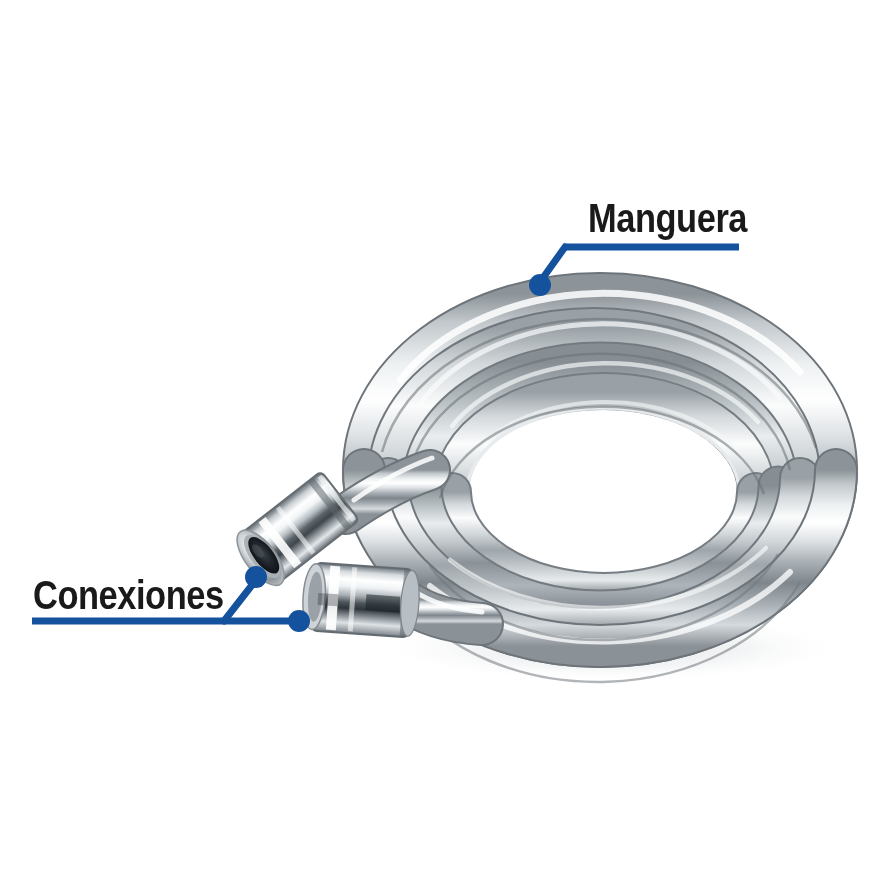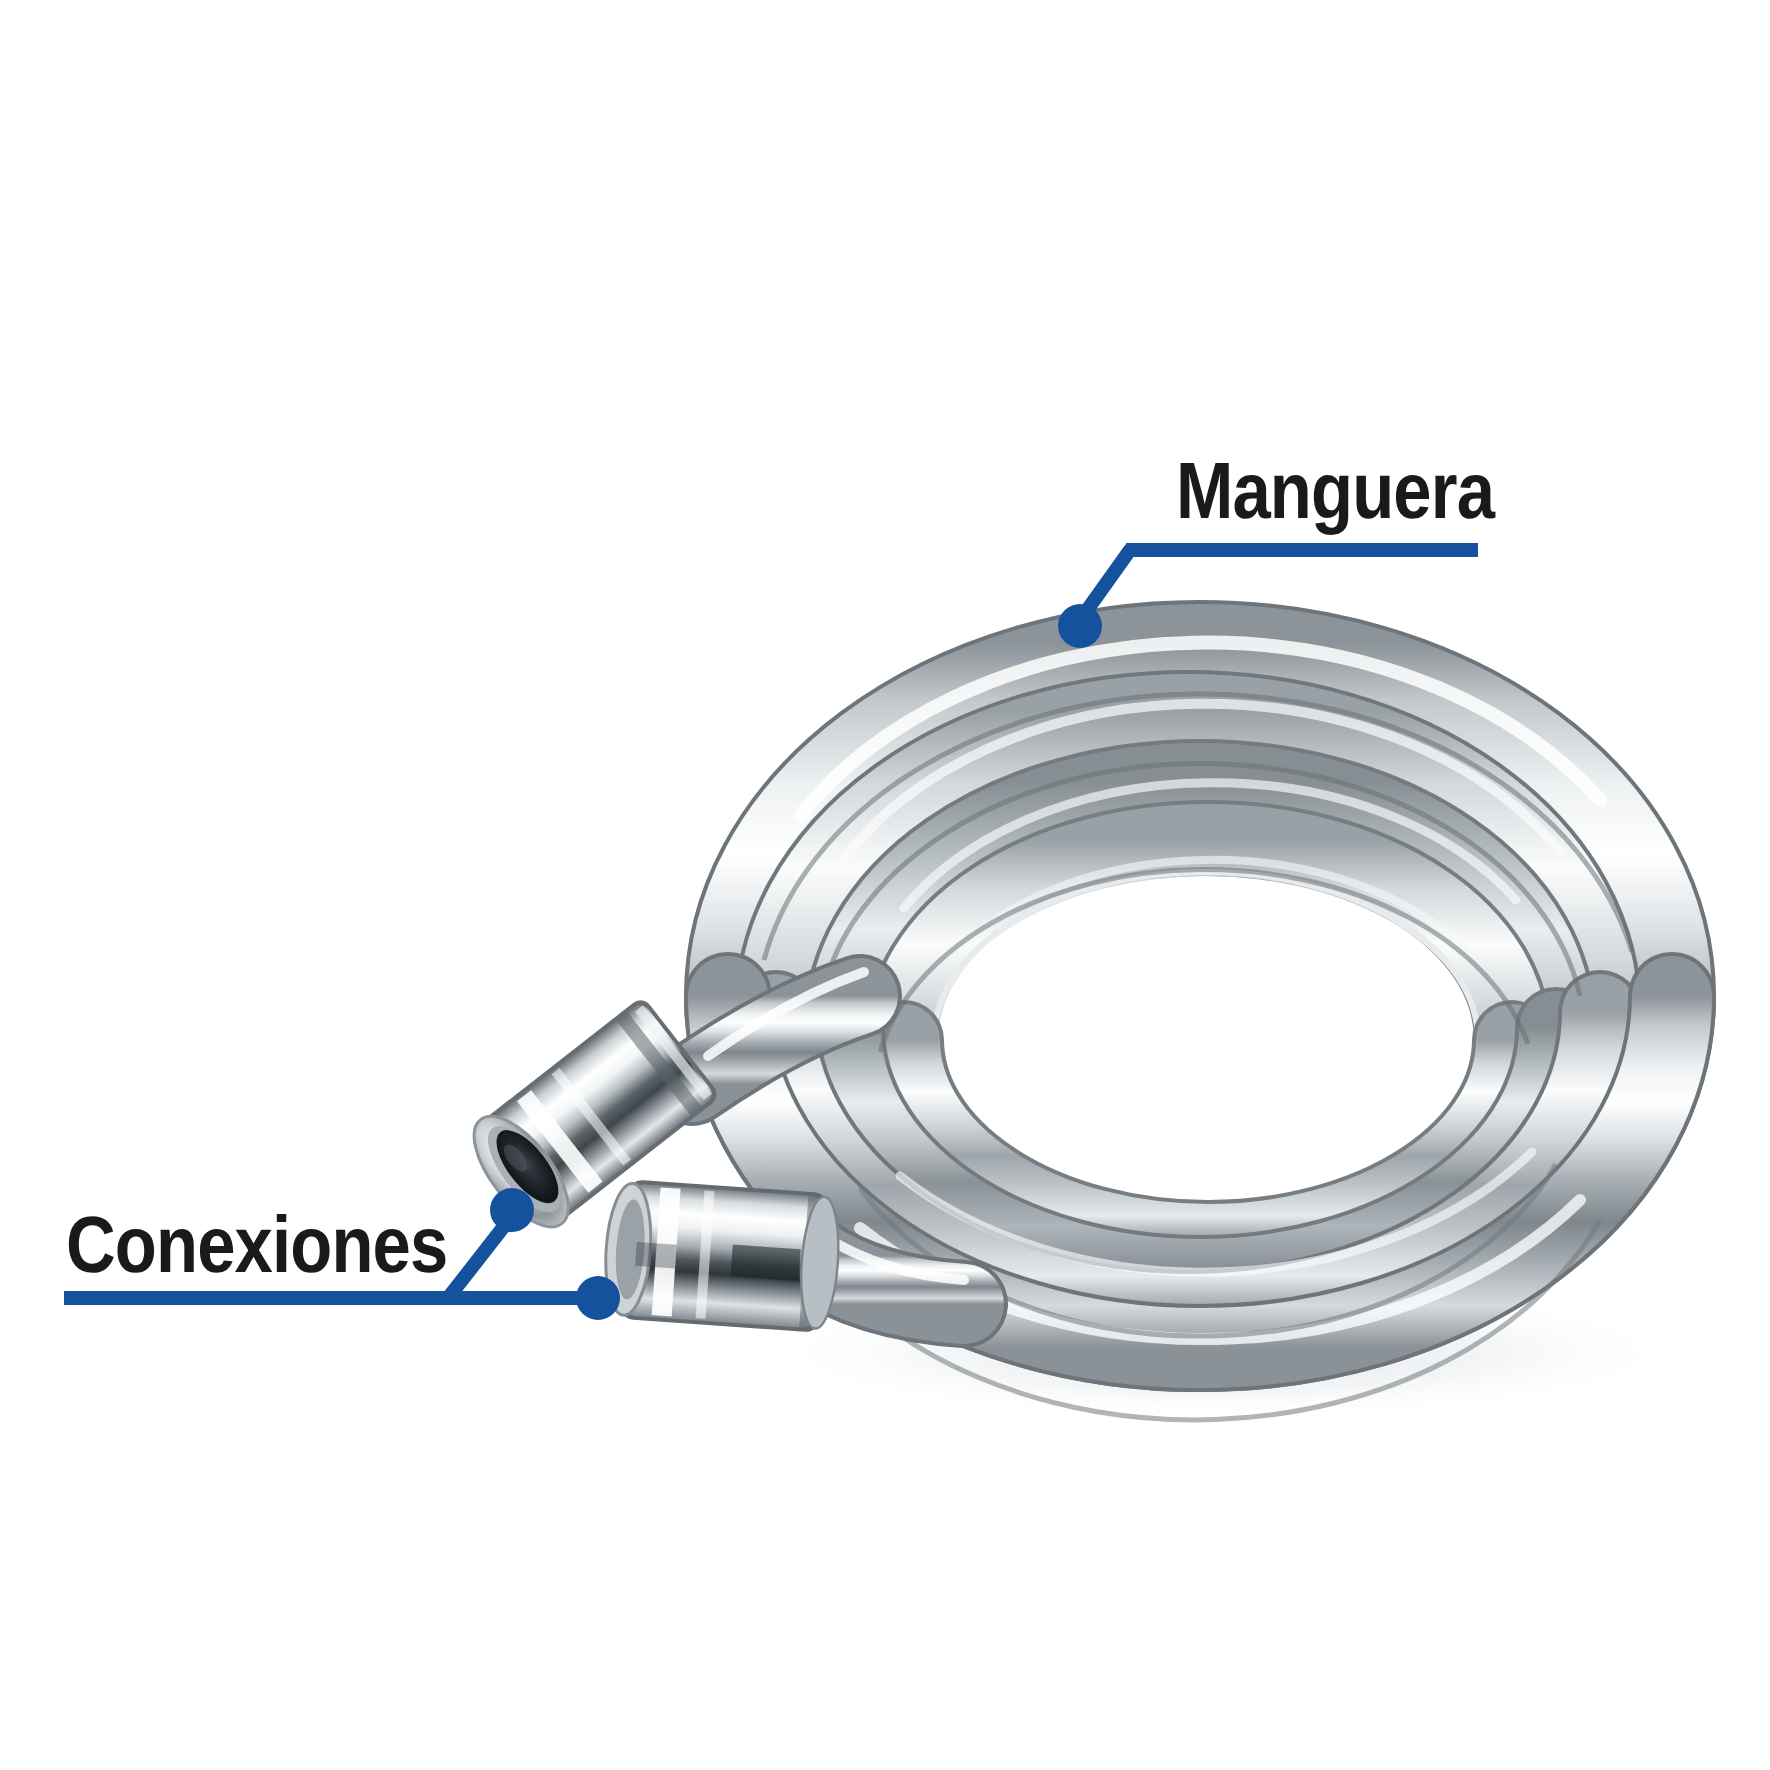--- a/index.html
+++ b/index.html
@@ -11,21 +11,20 @@
     width: 885px;
     height: 885px;
     font-family: "Liberation Sans", sans-serif;
     overflow: hidden;
   }
   #scene {
     position: relative;
     width: 885px;
     height: 721px;
     background: #ffffff;
-    margin-top: 28px;
   }
   .layer {
     position: absolute;
     left: 0;
     top: 0;
     width: 885px;
     height: 885px;
   }
   .callout-label {
     position: absolute;

